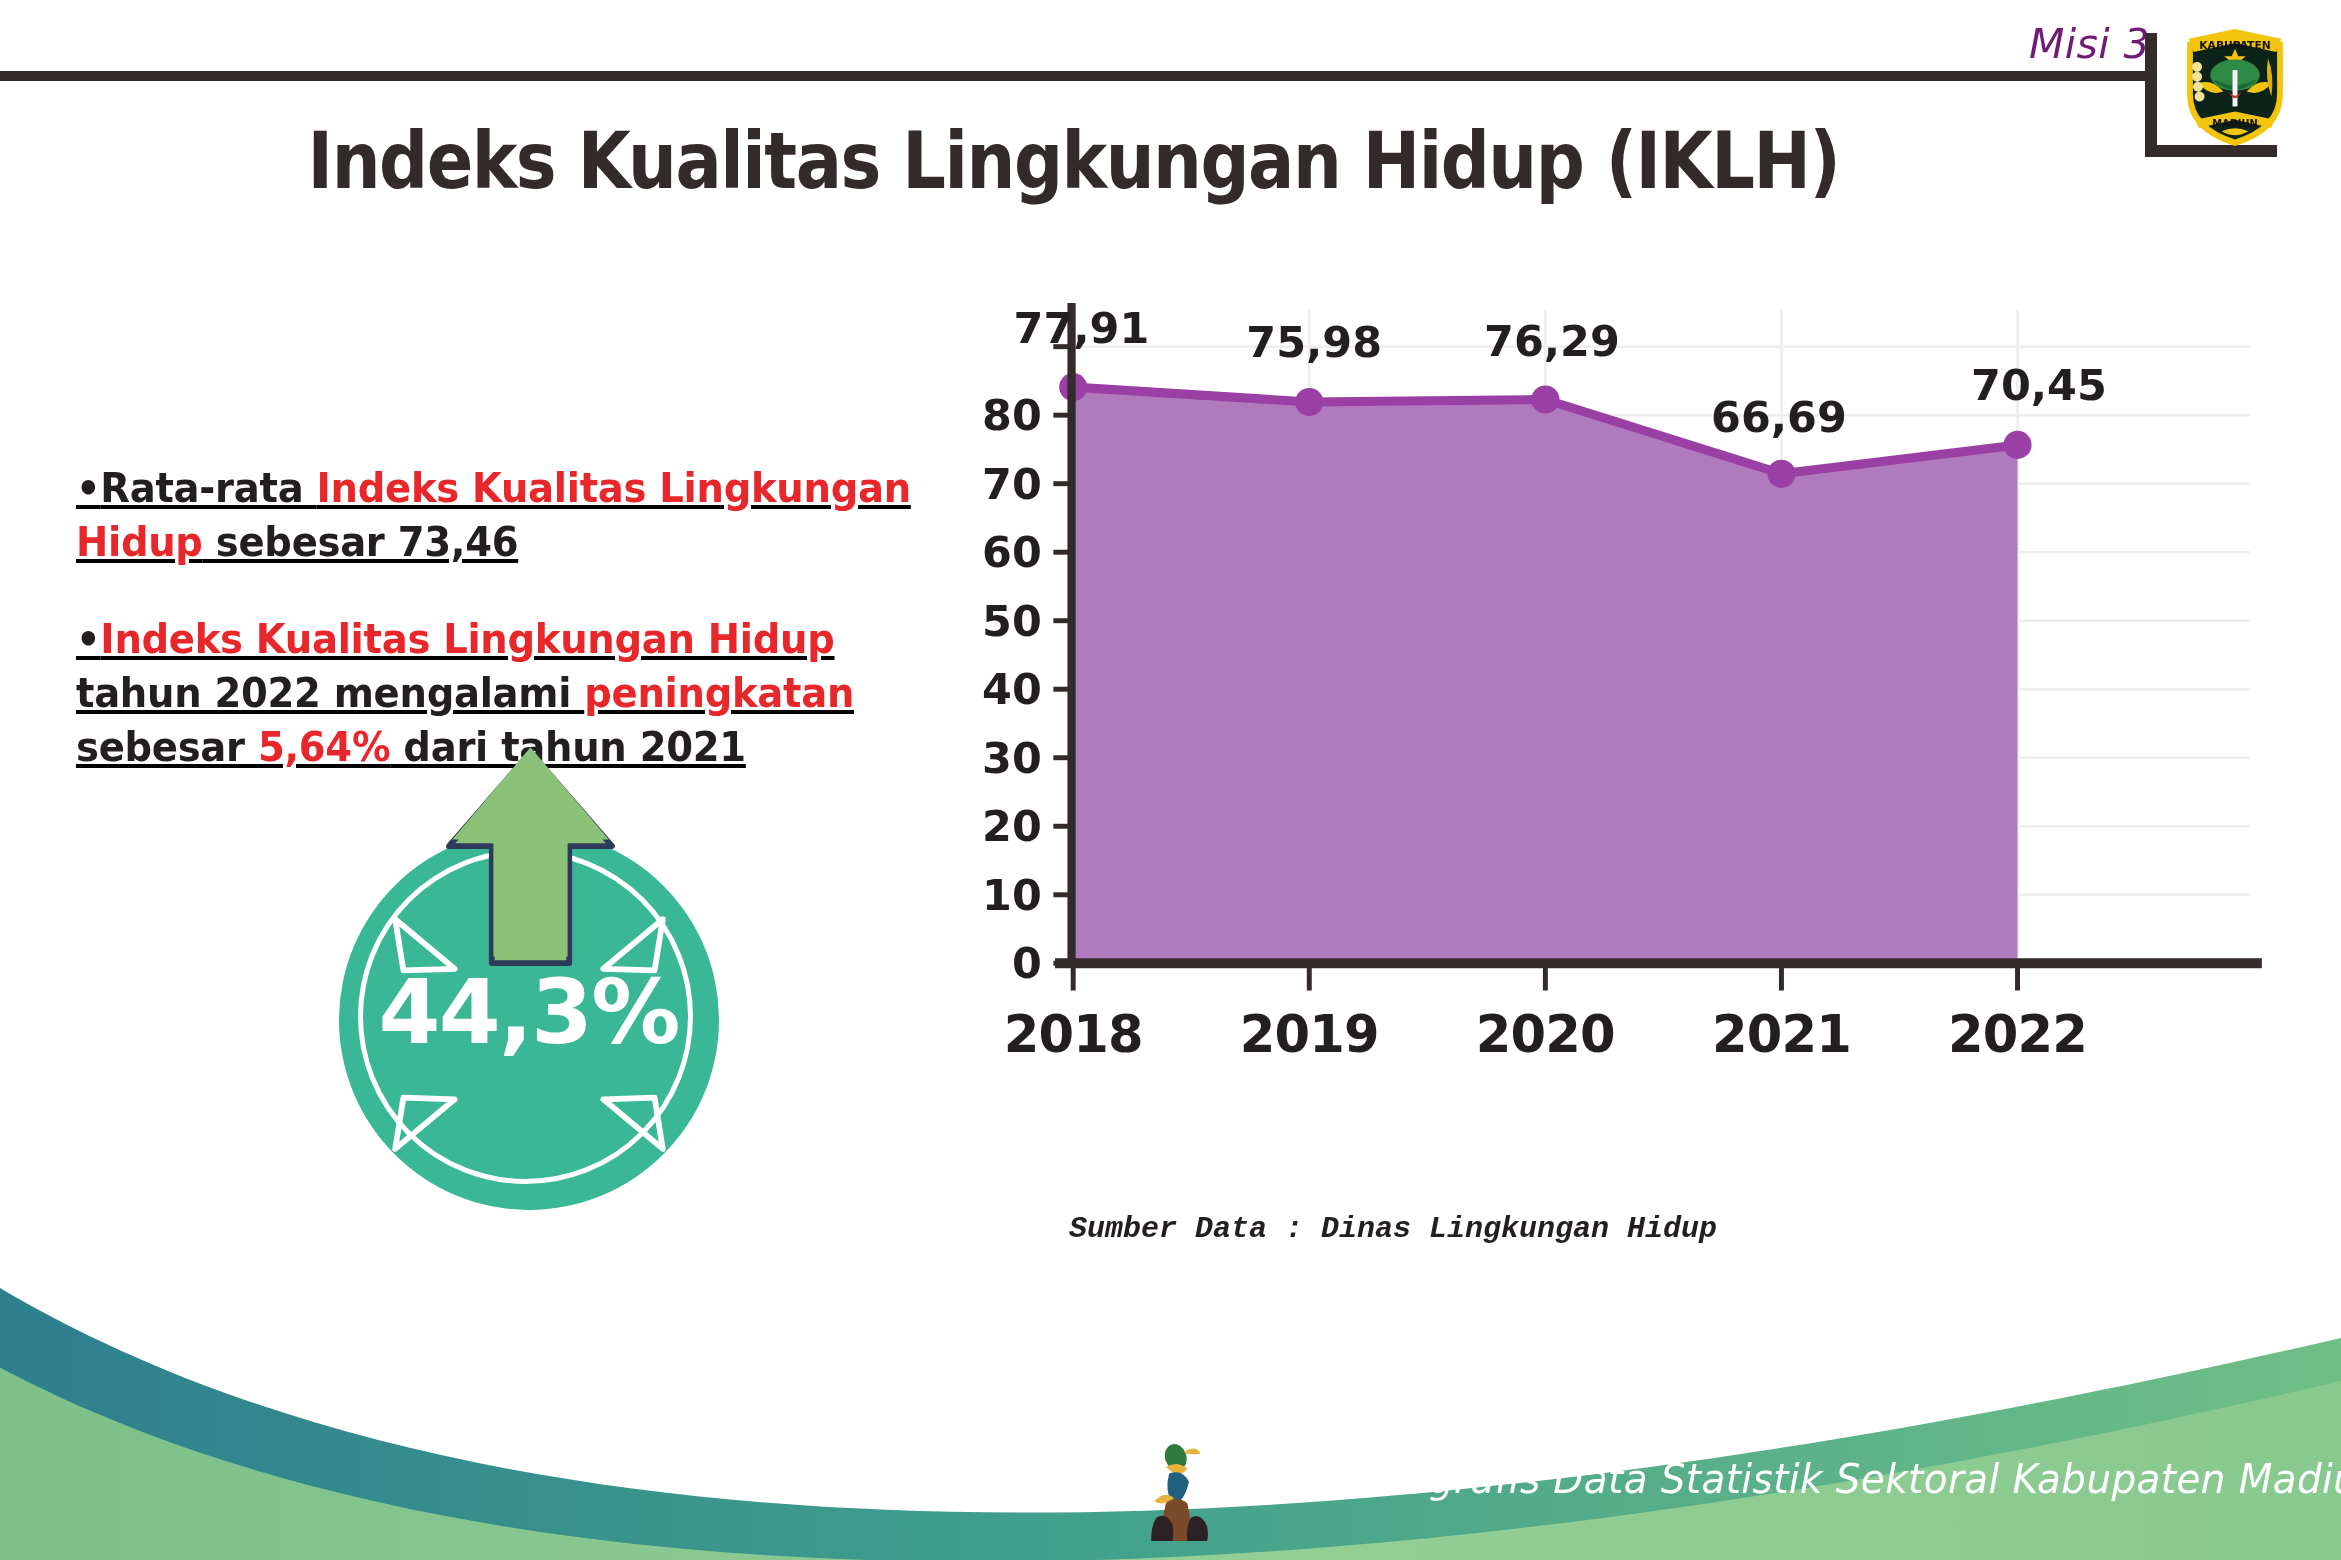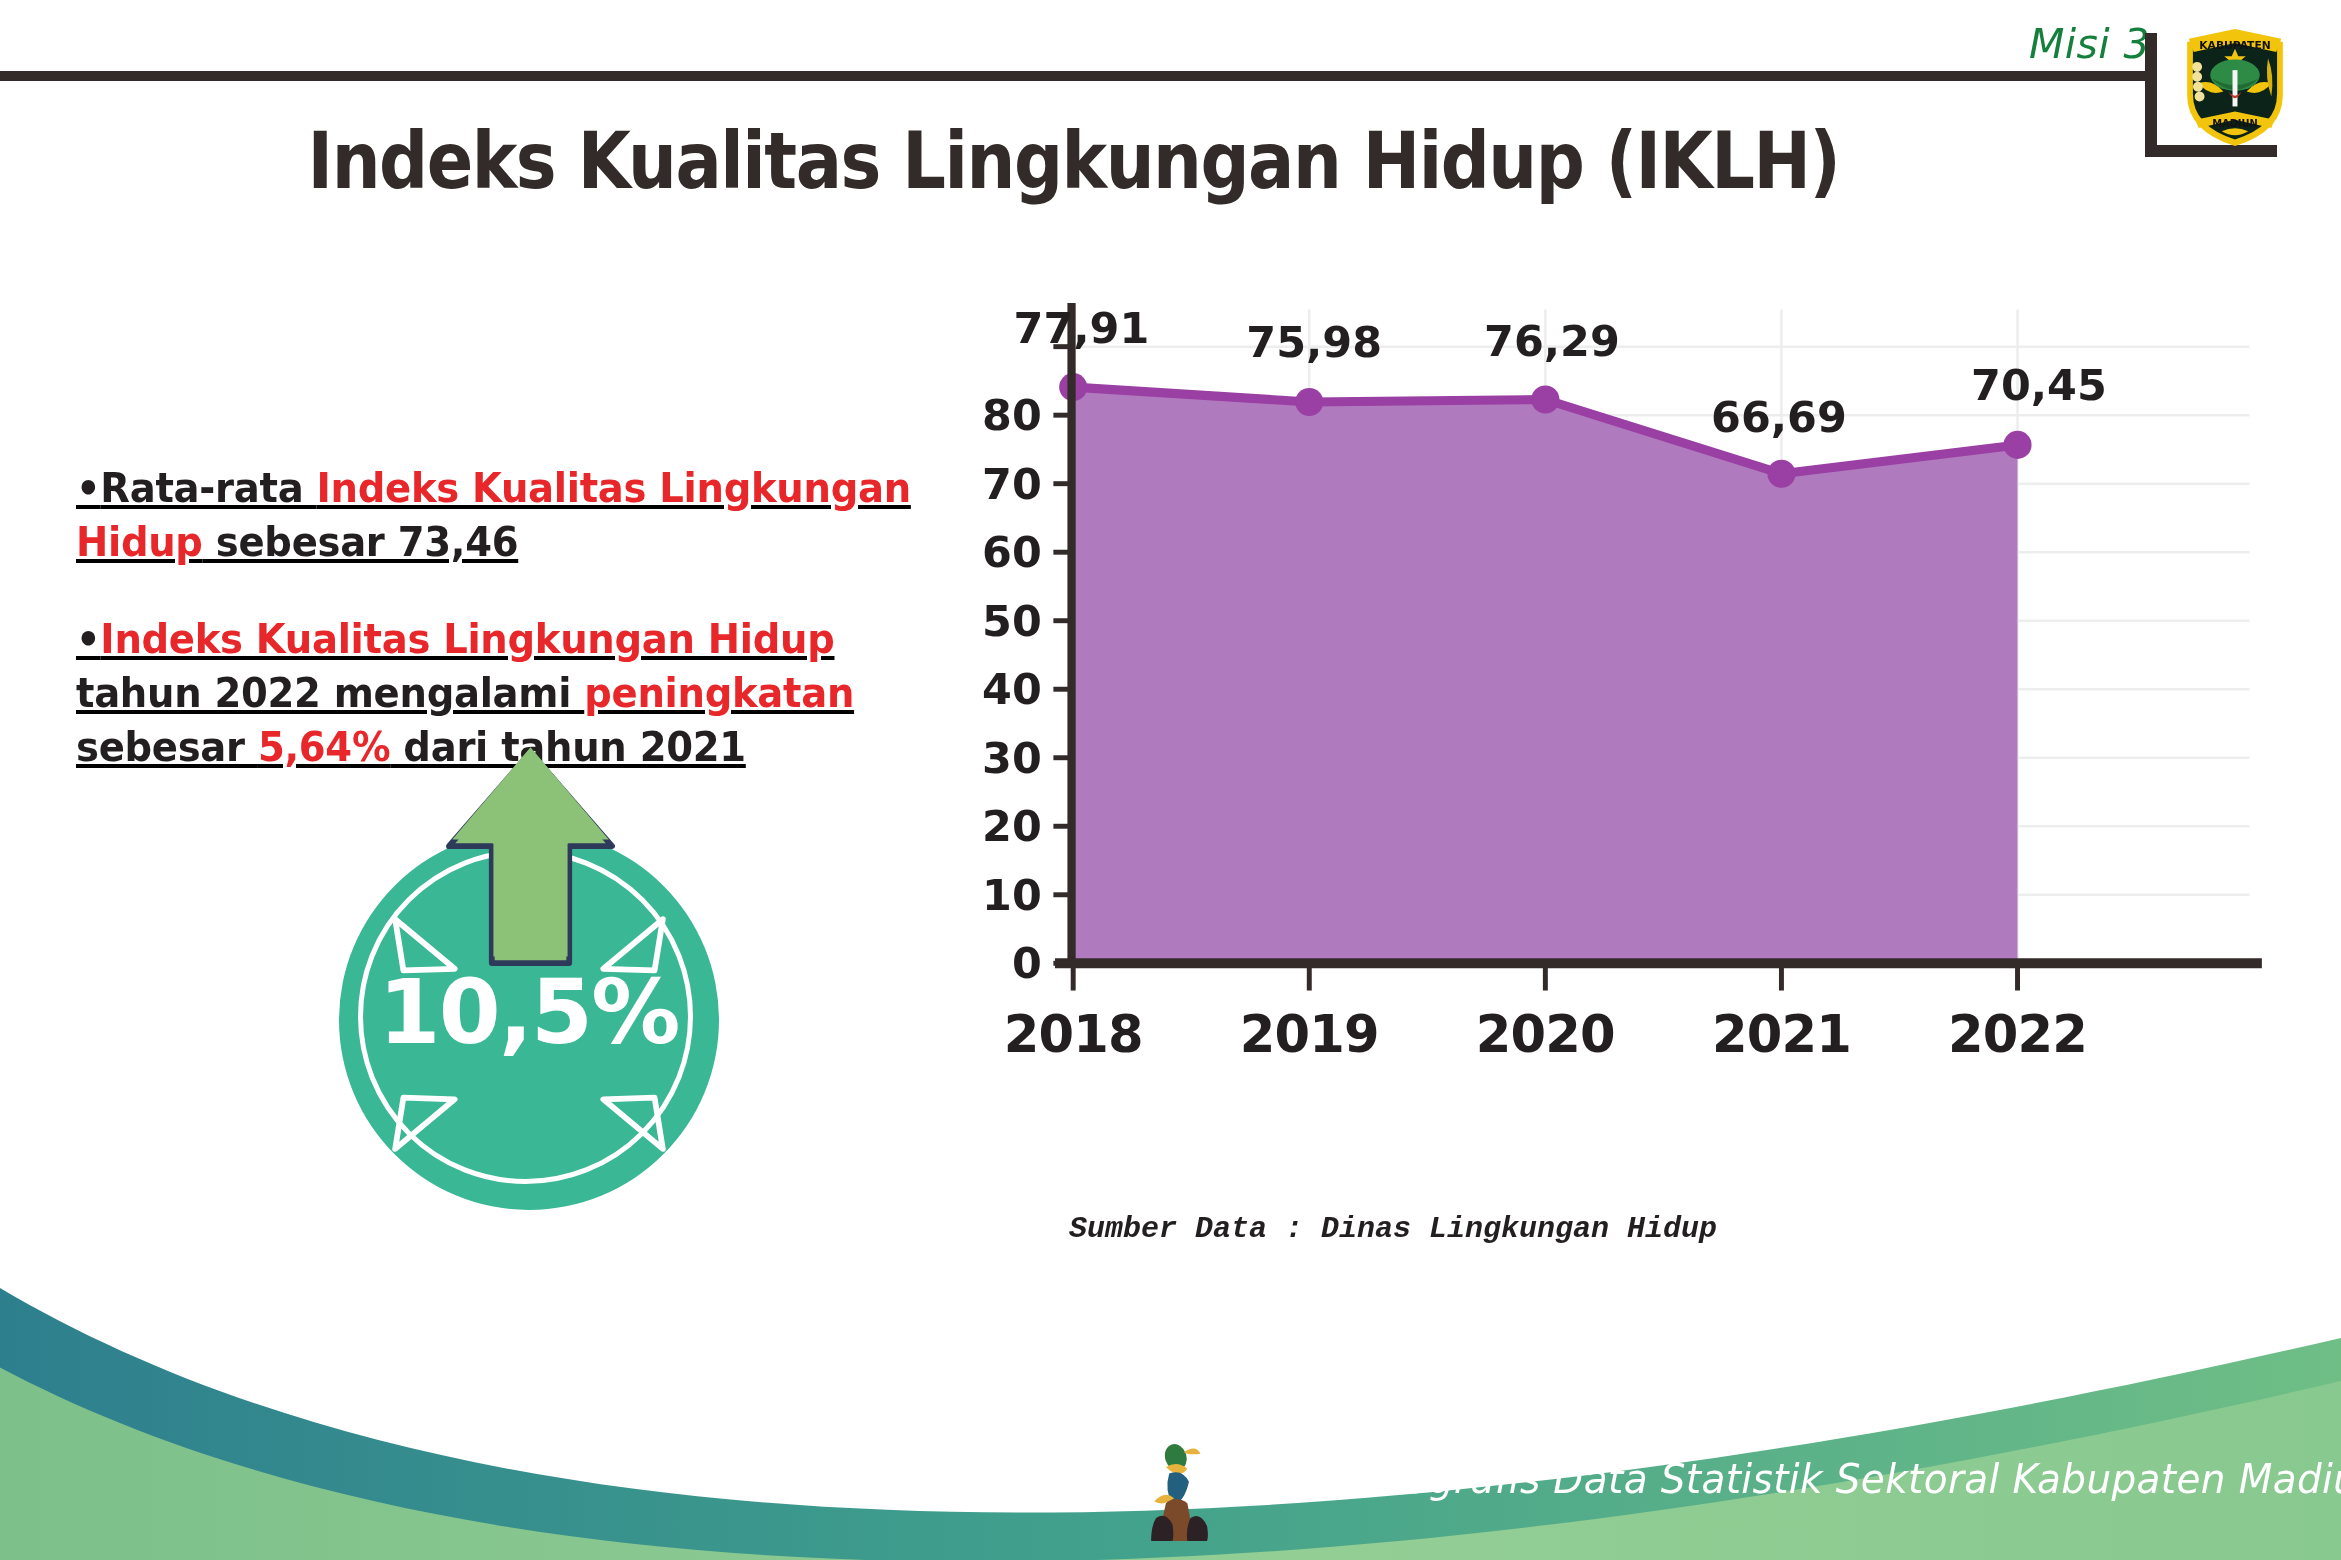--- a/index.html
+++ b/index.html
@@ -25,21 +25,21 @@
     background: #332B2A;
   }
   #misi-label {
     position: absolute;
     right: 192px;
     top: 20px;
     font-family: "DejaVu Sans", sans-serif;
     font-style: italic;
     font-weight: 300;
     font-size: 41px;
-    color: #15803d;
+    color: #701a75;
     letter-spacing: 0.4px;
   }
   #corner-bracket-v {
     position: absolute;
     left: 2145px;
     top: 33px;
     width: 11.6px;
     height: 124px;
     background: #332B2A;
   }
@@ -267,21 +267,21 @@
     <polygon points="105,0 200,112 150,112 150,254 60,254 60,112 10,112" fill="#8CC278"></polygon>
   </svg>
 
   <svg style="position:absolute;left:20.6px;top:83px;" width="380" height="380" viewBox="0 0 460 460">
     <polygon points="68,108 140,168 78,170" fill="none" stroke="#ffffff" stroke-width="7" stroke-linejoin="round"></polygon>
     <polygon points="392,108 320,168 382,170" fill="none" stroke="#ffffff" stroke-width="7" stroke-linejoin="round"></polygon>
     <polygon points="68,386 140,326 78,324" fill="none" stroke="#ffffff" stroke-width="7" stroke-linejoin="round"></polygon>
     <polygon points="392,386 320,326 382,324" fill="none" stroke="#ffffff" stroke-width="7" stroke-linejoin="round"></polygon>
   </svg>
 
-  <div id="badge-value">10,5%</div>
+  <div id="badge-value">44,3%</div>
 </div>
 
 <div id="chart">
   <svg id="chart-svg" width="1288" height="875" viewBox="0 0 1560 1060">
 
     <g stroke="#EDEDED" stroke-width="3">
       <line x1="120" y1="65" x2="1545" y2="65"></line>
       <line x1="120" y1="148" x2="1545" y2="148"></line>
       <line x1="120" y1="231" x2="1545" y2="231"></line>
       <line x1="120" y1="314" x2="1545" y2="314"></line>

